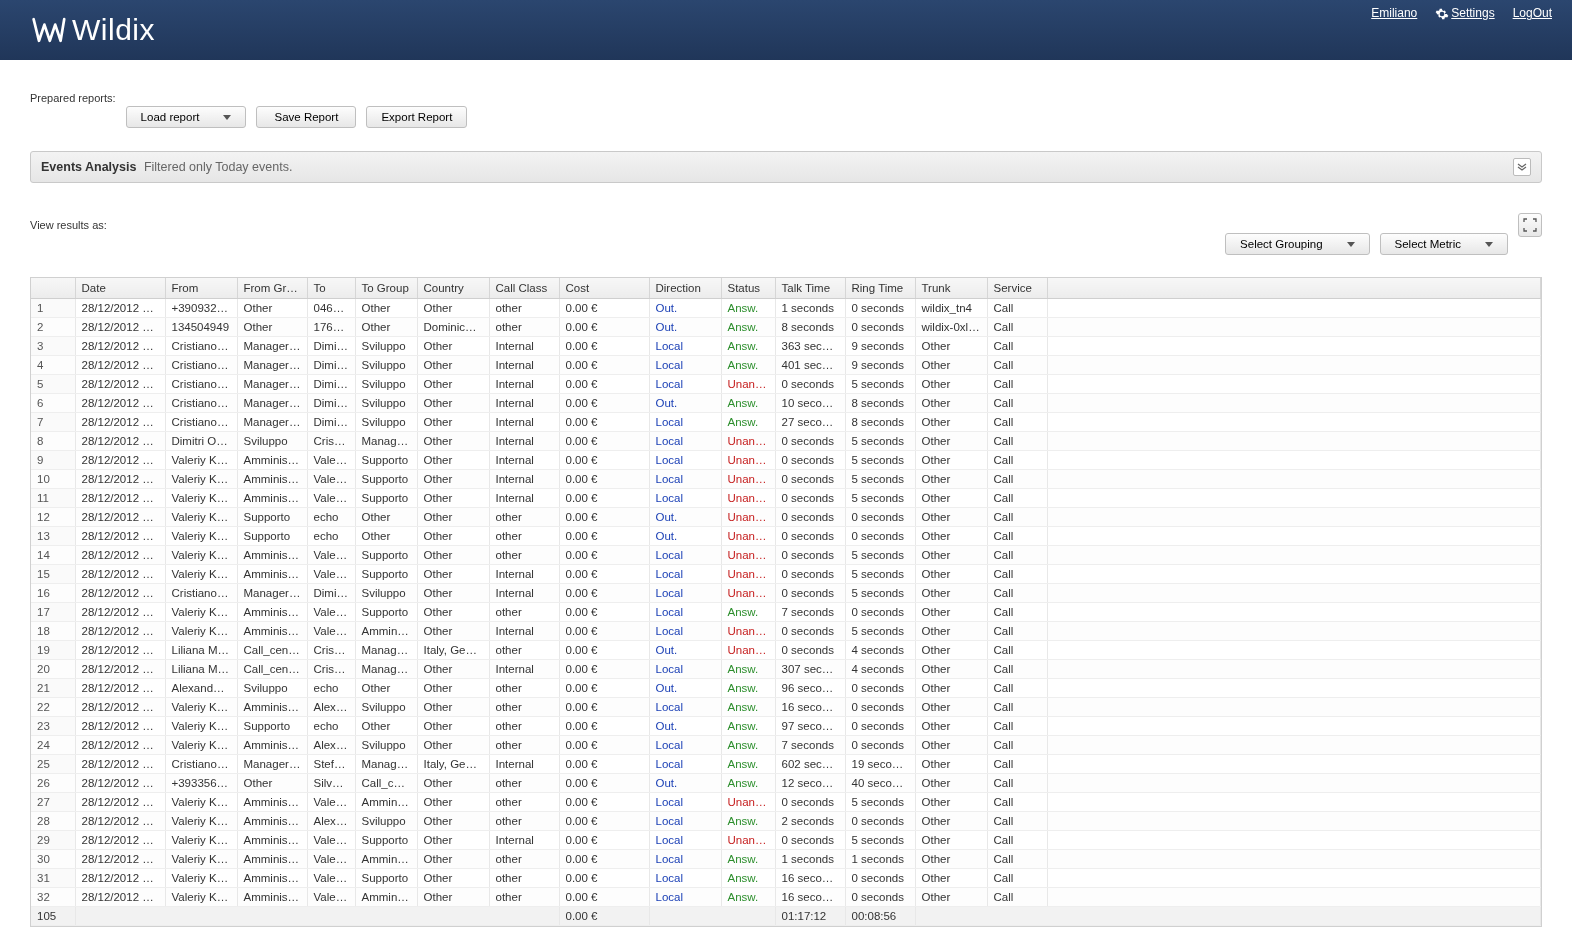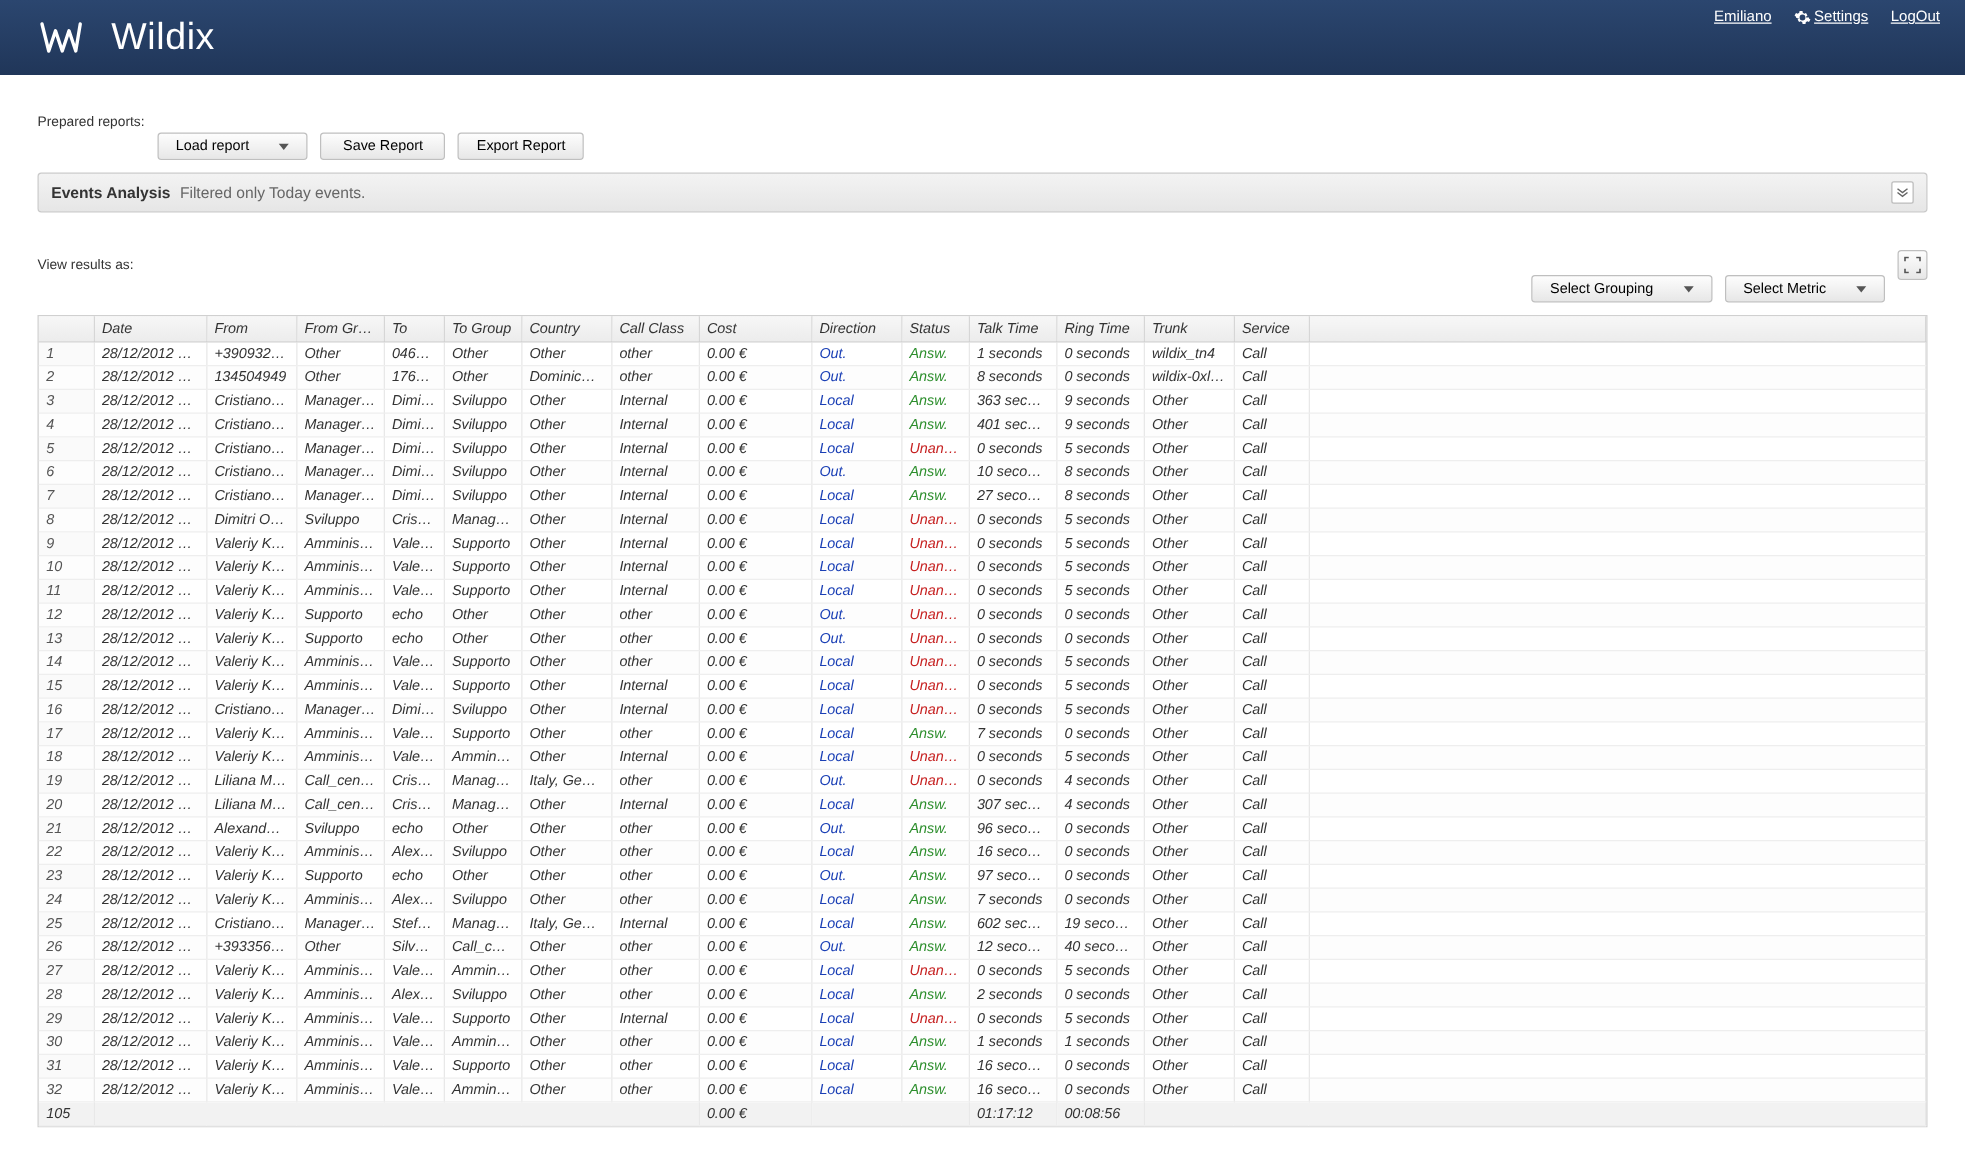--- a/index.html
+++ b/index.html
@@ -1,52 +1,52 @@
 <!DOCTYPE html>
 <html><head>
 <meta charset="utf-8">
 <style>
   html,body{margin:0;padding:0;font-family:Arial,Helvetica,sans-serif;font-size:12px;color:#333;background:#fff;width:1572px;}
   
   .hdr{background:linear-gradient(#2b466f,#203659);height:60px;color:#fff;display:flex;align-items:center;padding:0 20px 0 30px;position:relative;}
-  .logo{display:flex;align-items:center;gap:23px;}
+  .logo{display:flex;align-items:center;gap:6px;}
   .logo-mark{width:36px;height:36px;}
   .logo-text{font-size:30px;font-weight:400;letter-spacing:0.5px;}
   .hdr-right{position:absolute;right:20px;top:6px;display:flex;flex-direction:column;align-items:flex-end;gap:6px;justify-content:center;}
   .hdr-links{display:flex;gap:18px;align-items:center;}
   .hdr-links a{color:#fff;text-decoration:underline;font-size:12px;}
   .gear{width:14px;height:14px;display:inline-block;vertical-align:middle;margin-right:2px;}
   .hdr-dates{display:flex;align-items:center;gap:14px;font-size:12px;}
   .timeline{width:240px;height:14px;background:#fff;border-radius:2px;position:relative;box-shadow:inset 0 0 2px rgba(0,0,0,.3);}
   .tl-range{position:absolute;height:100%;background:#8fc651;}
   .tl-handle{position:absolute;top:-1px;width:6px;height:16px;background:#555;border-radius:1px;}
   
   .row{display:flex;align-items:center;padding:8px 30px 0 30px;}
   .lbl{font-size:11px;margin-right:10px;}
   .btn{background:linear-gradient(#fdfdfd,#e7e7e7);border:1px solid #bfbfbf;border-radius:3px;height:22px;line-height:20px;padding:0 14px;font-size:11.5px;cursor:pointer;display:inline-flex;align-items:center;gap:18px;margin-top:38px;}
   .btn-wide{min-width:100px;justify-content:center;}
   .dd-caret{width:0;height:0;border-left:4px solid transparent;border-right:4px solid transparent;border-top:5px solid #555;margin-left:6px;}
   .spacer4{width:10px;}
   
-  .filter{margin:10px 30px 0 30px;background:linear-gradient(#f3f3f3,#e6e6e6);border:1px solid #c9c9c9;border-radius:3px;padding:6px 10px;font-size:12.5px;display:flex;align-items:center;justify-content:space-between;}
+  .filter{margin:23px 30px 0 30px;background:linear-gradient(#f3f3f3,#e6e6e6);border:1px solid #c9c9c9;border-radius:3px;padding:6px 10px;font-size:12.5px;display:flex;align-items:center;justify-content:space-between;}
   .filter b{font-weight:bold;}
   .filter-sub{color:#666;margin-left:4px;}
   .expand-ic{width:16px;height:16px;border:1px solid #bbb;border-radius:2px;background:#fff;display:flex;align-items:center;justify-content:center;cursor:pointer;}
   .expand-ic svg{width:10px;height:10px;}
   
   .view-row{display:flex;align-items:center;padding:12px 30px 6px 30px;gap:10px;}
   .seg{display:flex;}
   .seg .btn{border-radius:0;margin-left:-1px;}
   .seg .btn:first-child{border-top-left-radius:3px;border-bottom-left-radius:3px;margin-left:0;}
   .seg .btn:last-child{border-top-right-radius:3px;border-bottom-right-radius:3px;}
   .flex-spacer{flex:1;}
   .sel{min-width:120px;justify-content:space-between;}
   .full-ic{width:22px;height:22px;border:1px solid #bfbfbf;border-radius:3px;background:linear-gradient(#fdfdfd,#e7e7e7);display:flex;align-items:center;justify-content:center;cursor:pointer;}
   
-  .tbl-wrap{margin:4px 30px 0 30px;border:1px solid #d0d0d0;font-style:italic;}
+  .tbl-wrap{margin:16px 30px 0 30px;border:1px solid #d0d0d0;}
   table{border-collapse:collapse;width:100%;table-layout:fixed;font-size:11.5px;}
   th{background:linear-gradient(#f7f7f7,#ececec);border-right:1px solid #d6d6d6;border-bottom:1px solid #cfcfcf;text-align:left;padding:4px 6px;font-weight:normal;color:#333;white-space:nowrap;overflow:hidden;text-overflow:ellipsis;}
   td{border-right:1px solid #e8e8e8;border-bottom:1px solid #eee;padding:3px 6px;white-space:nowrap;overflow:hidden;text-overflow:ellipsis;}
   .c-idx{width:40px;text-align:left;color:#555;background:#fafafa;}
   tr:nth-child(even) td{background:#fdfdfd;}
   .dir-out{color:#1a3fb5;}
   .dir-local{color:#1a3fb5;}
   .st-answ{color:#2c8e2c;}
   .st-unansw{color:#c62020;}
   

